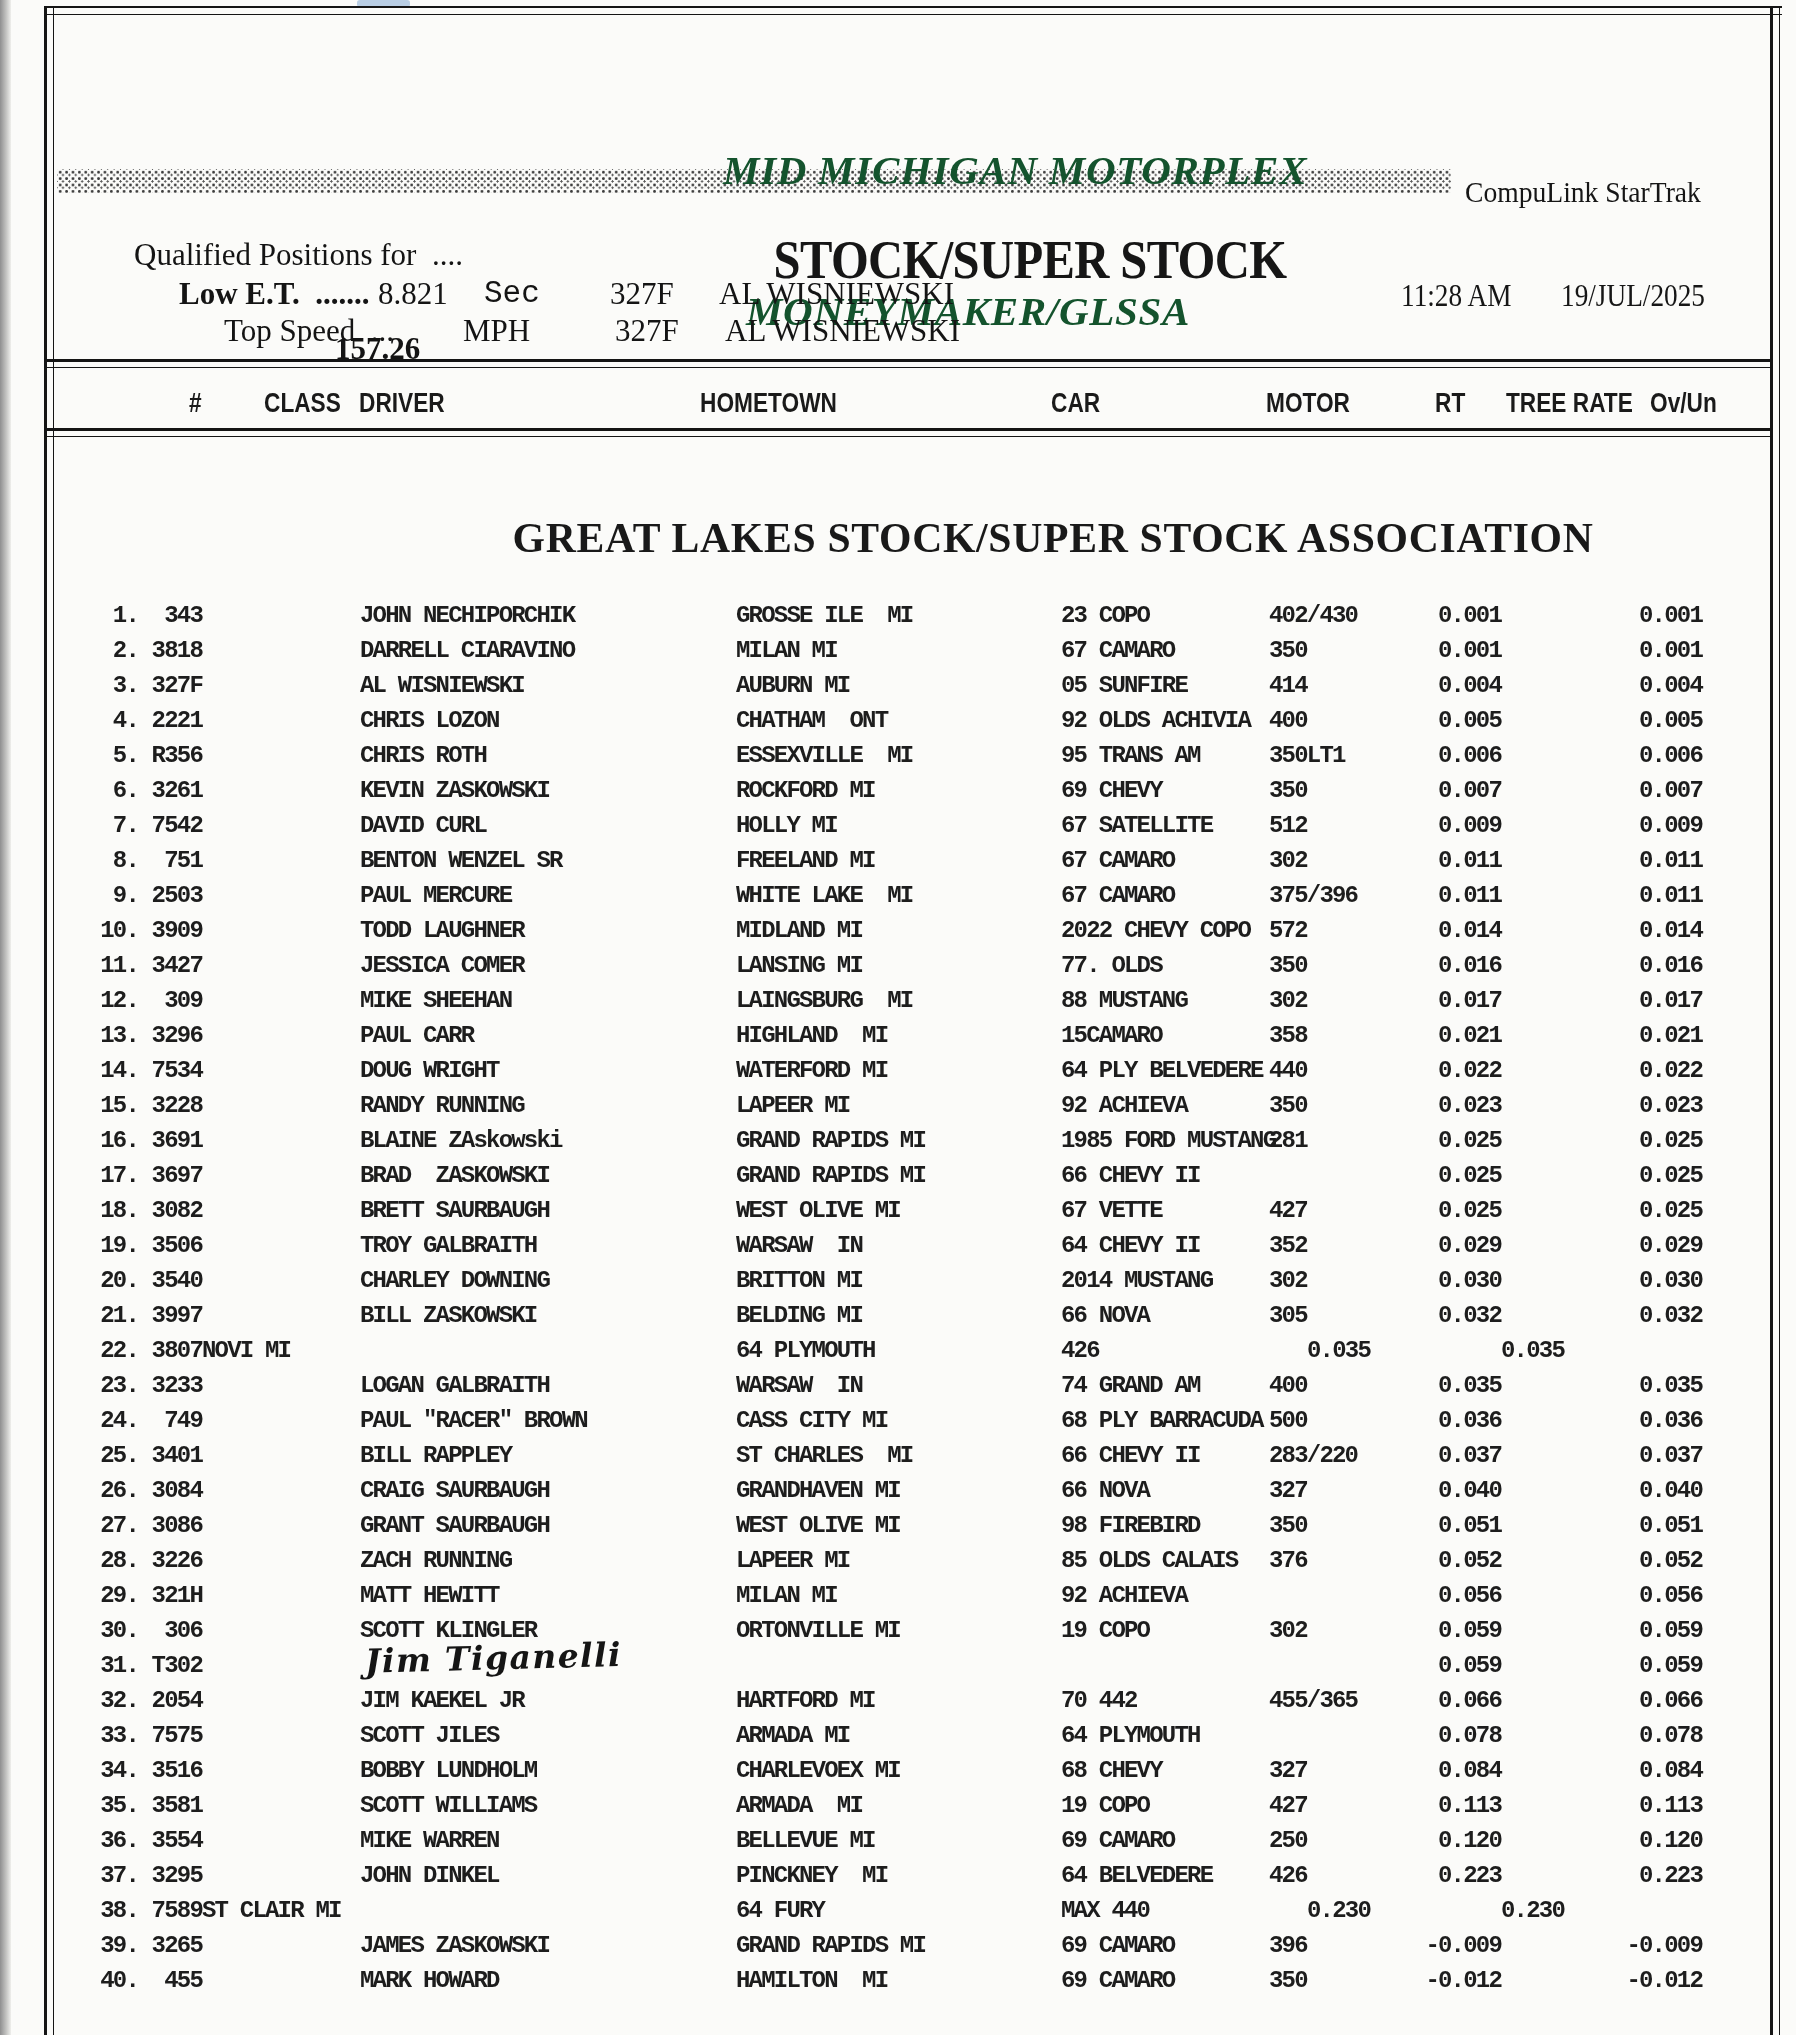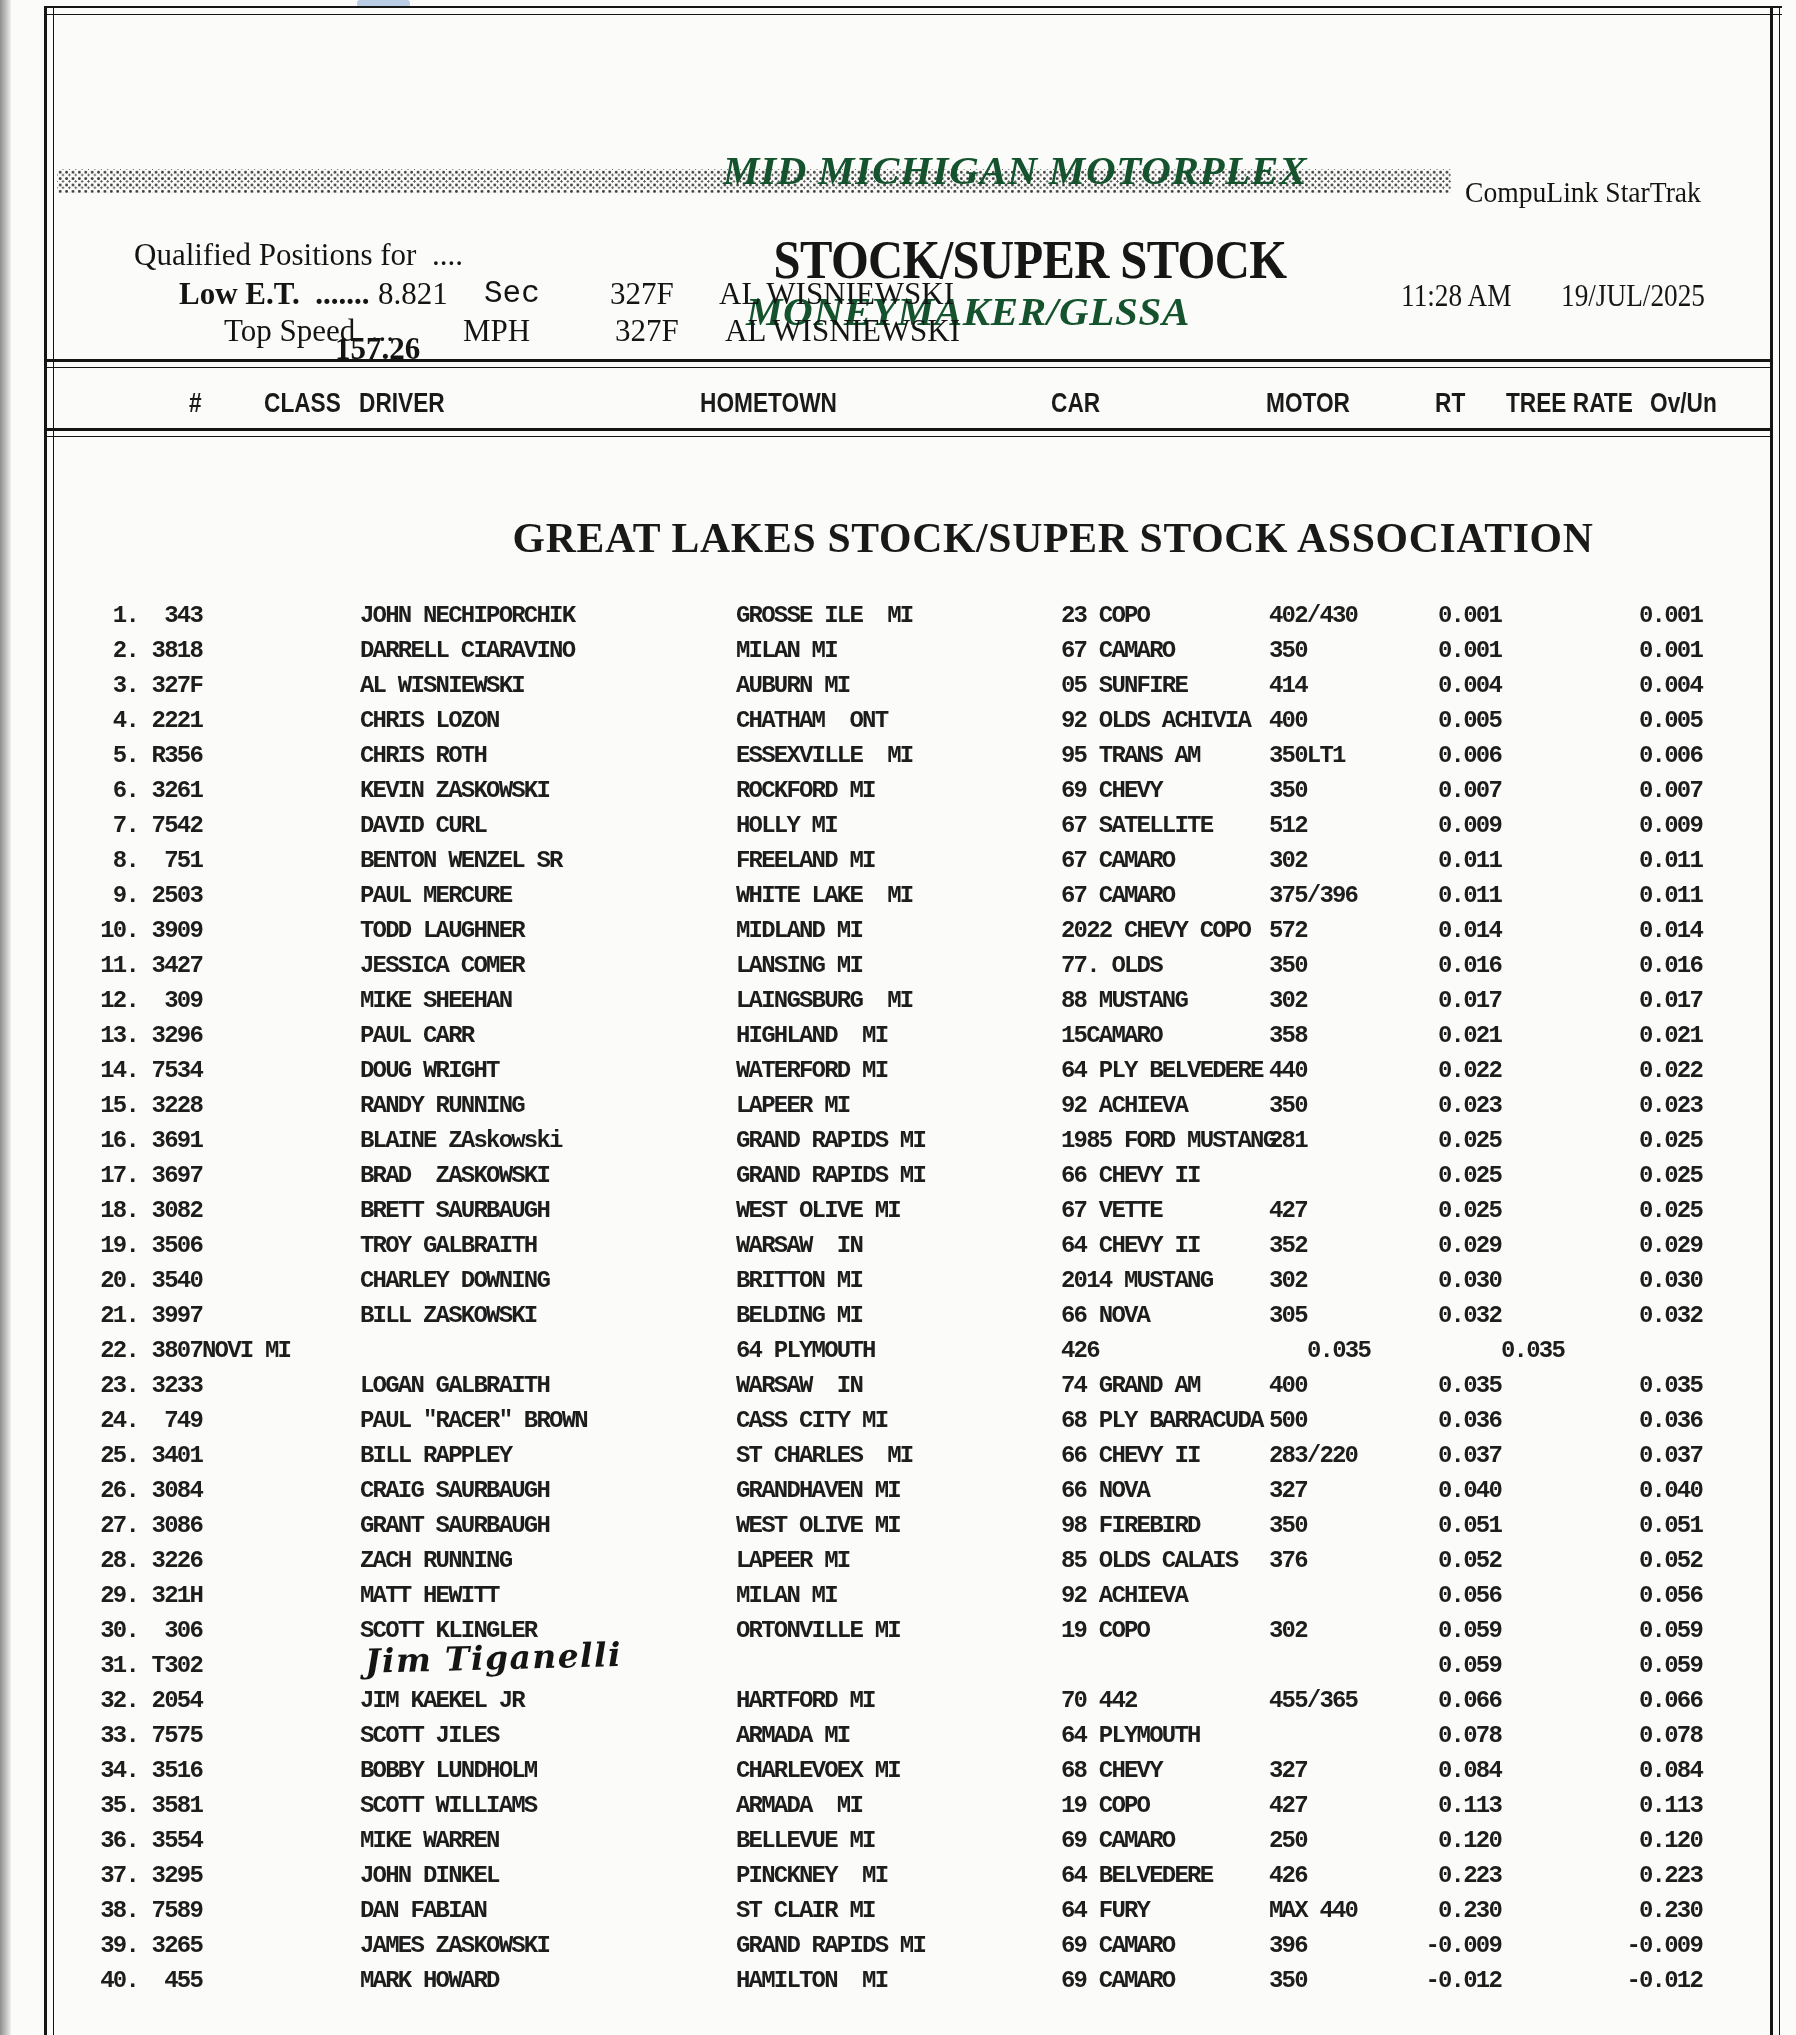--- a/index.html
+++ b/index.html
@@ -517,21 +517,20 @@
       <span class="cell cell-hometown">PINCKNEY  MI</span>
       <span class="cell cell-car">64 BELVEDERE</span>
       <span class="cell cell-motor">426</span>
       <span class="cell cell-rt">0.223</span>
       <span class="cell cell-tree"></span>
       <span class="cell cell-ovun">0.223</span>
     </div>
     <div class="row">
       <span class="cell cell-pos">38.</span>
       <span class="cell cell-num">7589</span>
-      <span class="cell cell-driver">DAN FABIAN</span>
       <span class="cell cell-hometown">ST CLAIR MI</span>
       <span class="cell cell-car">64 FURY</span>
       <span class="cell cell-motor">MAX 440</span>
       <span class="cell cell-rt">0.230</span>
       <span class="cell cell-tree"></span>
       <span class="cell cell-ovun">0.230</span>
     </div>
     <div class="row">
       <span class="cell cell-pos">39.</span>
       <span class="cell cell-num">3265</span>

